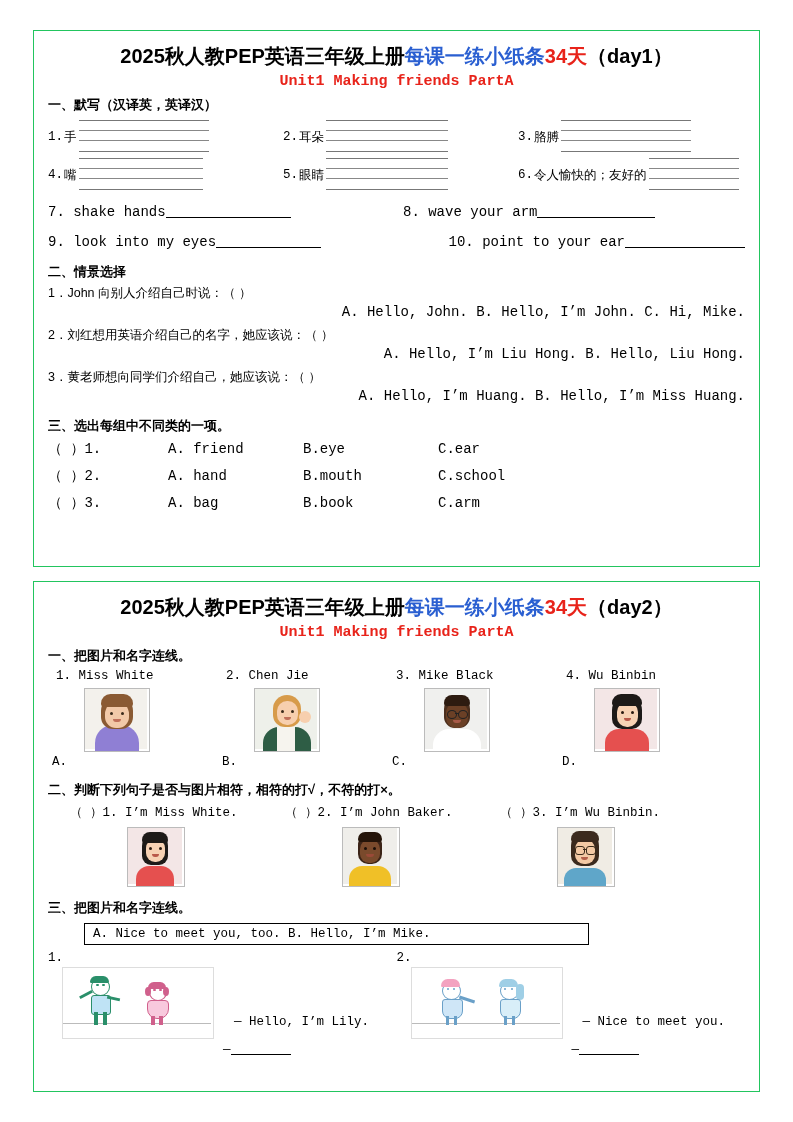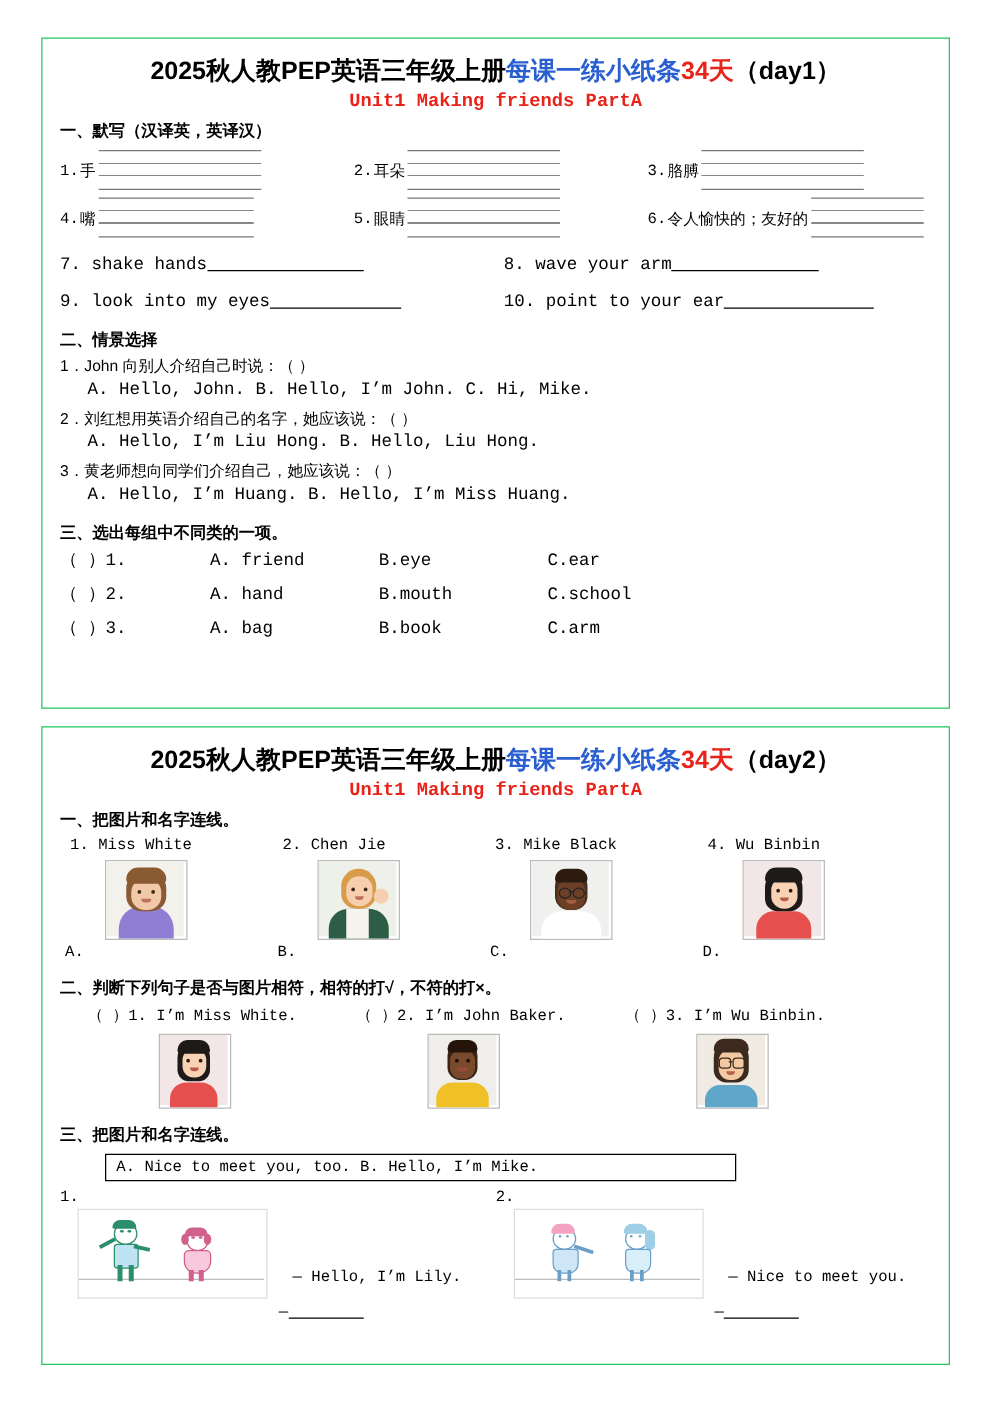--- a/index.html
+++ b/index.html
@@ -114,21 +114,21 @@
   
   .ul {
     display: inline-block;
     border-bottom: 1px solid #000;
     height: 13px;
     vertical-align: -2px;
   }
 
   
   .q { margin-top: 4px; }
-  .opts { margin-left: 22px; }
+  .opts { margin-left: 22px; text-align: right; }
 
   
   .pic-row {
     display: flex;
     margin-top: 4px;
   }
   .pic-col {
     width: 170px;
     position: relative;
   }
@@ -285,21 +285,21 @@
       <div style="width:355px;">
         <span>7.</span>
         <span>shake hands</span><span class="ul" style="width:125px;"></span>
       </div>
       <div>
         <span>8.</span>
         <span>wave your arm</span><span class="ul" style="width:118px;"></span>
       </div>
     </div>
 
-    <div class="row mono" style="margin-top:9px; display:flex;">
+    <div class="row mono" style="margin-top:9px; display:flex;justify-content:space-between;">
       <div style="width:355px;">
         <span>9.</span>
         <span>look into my eyes</span><span class="ul" style="width:105px;"></span>
       </div>
       <div>
         <span>10.</span>
         <span>point to your ear</span><span class="ul" style="width:120px;"></span>
       </div>
     </div>
 

